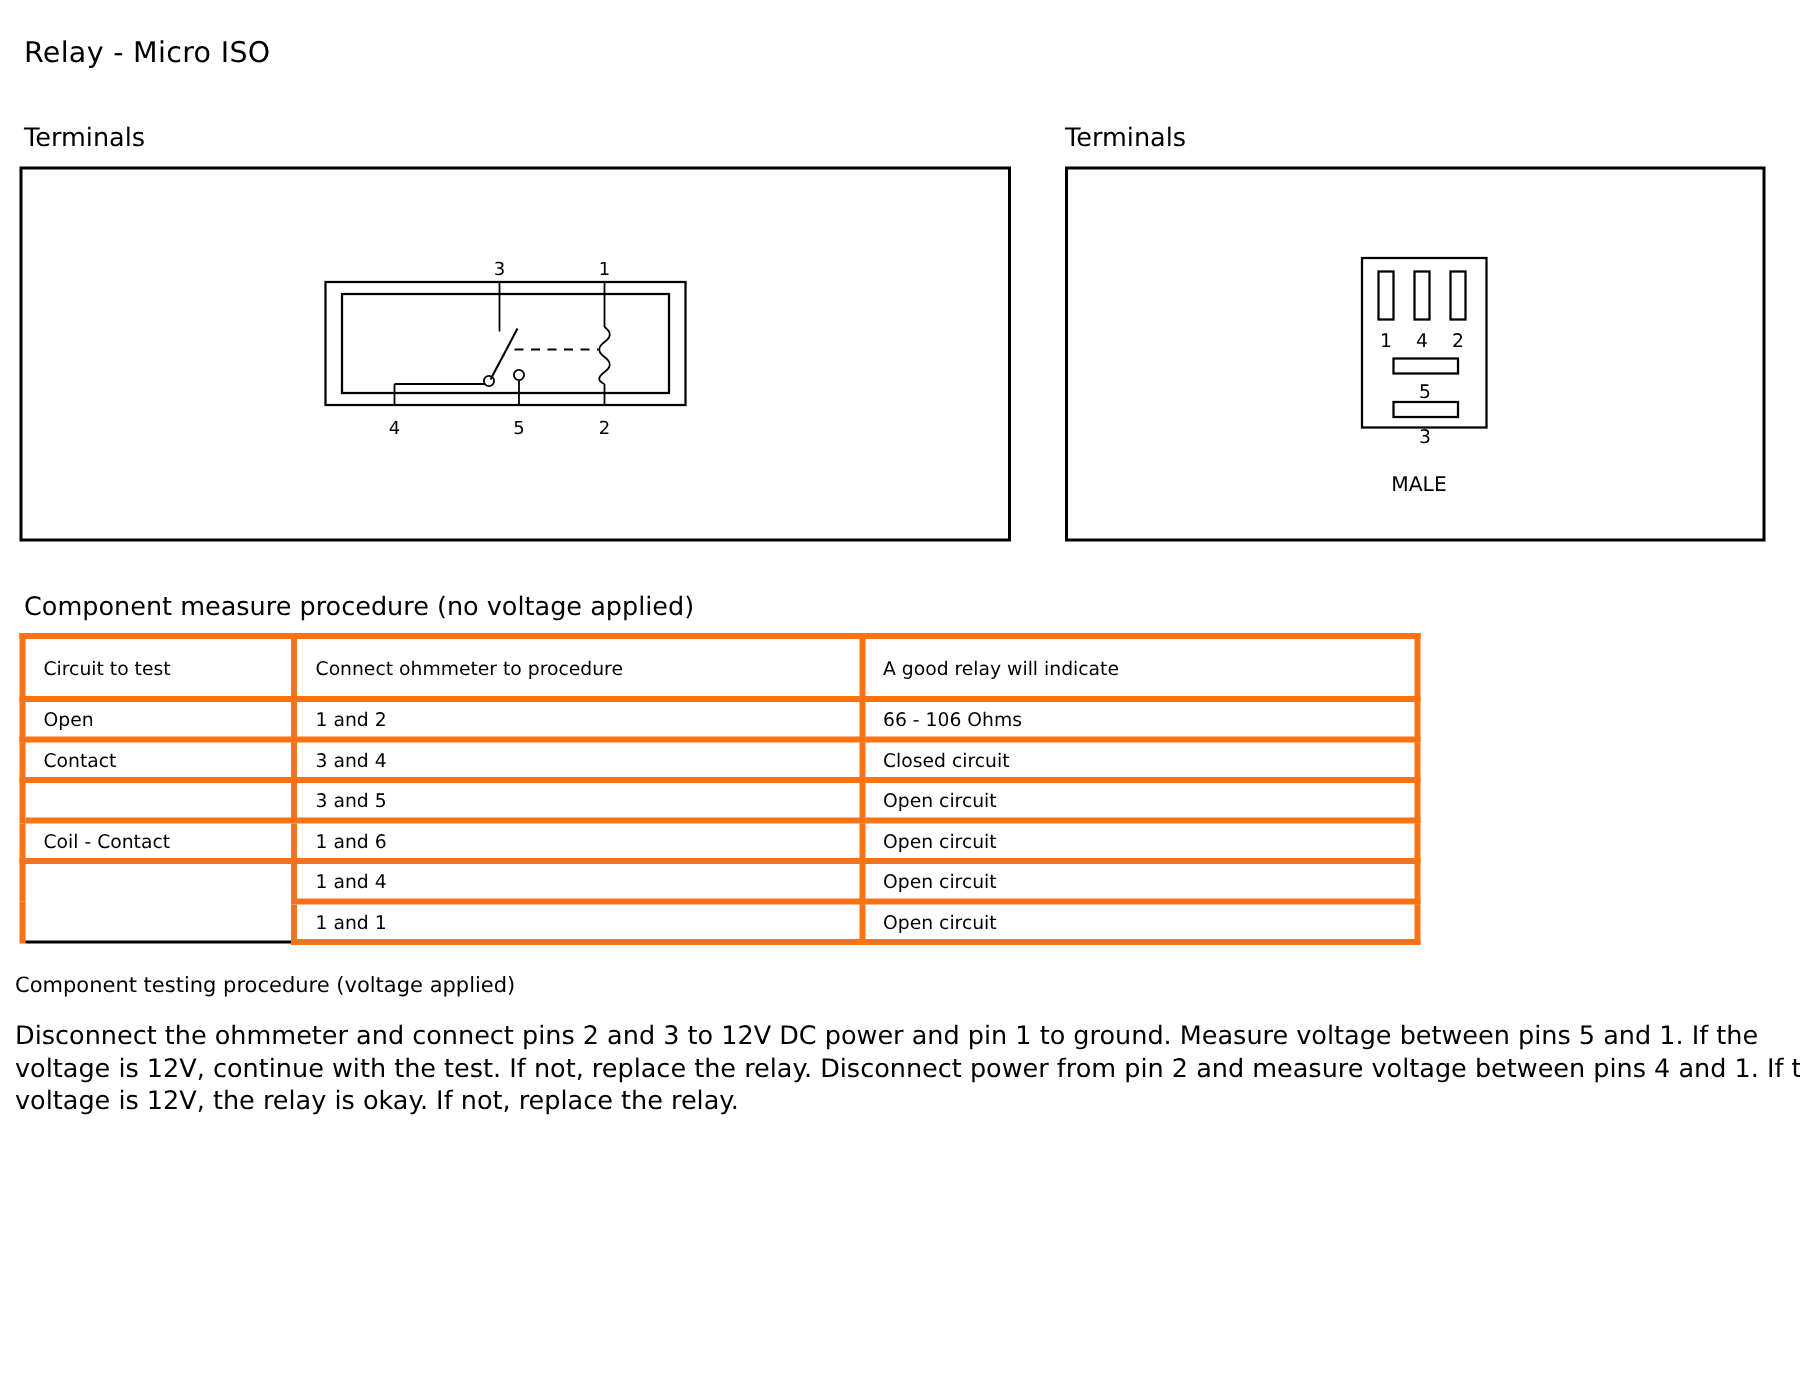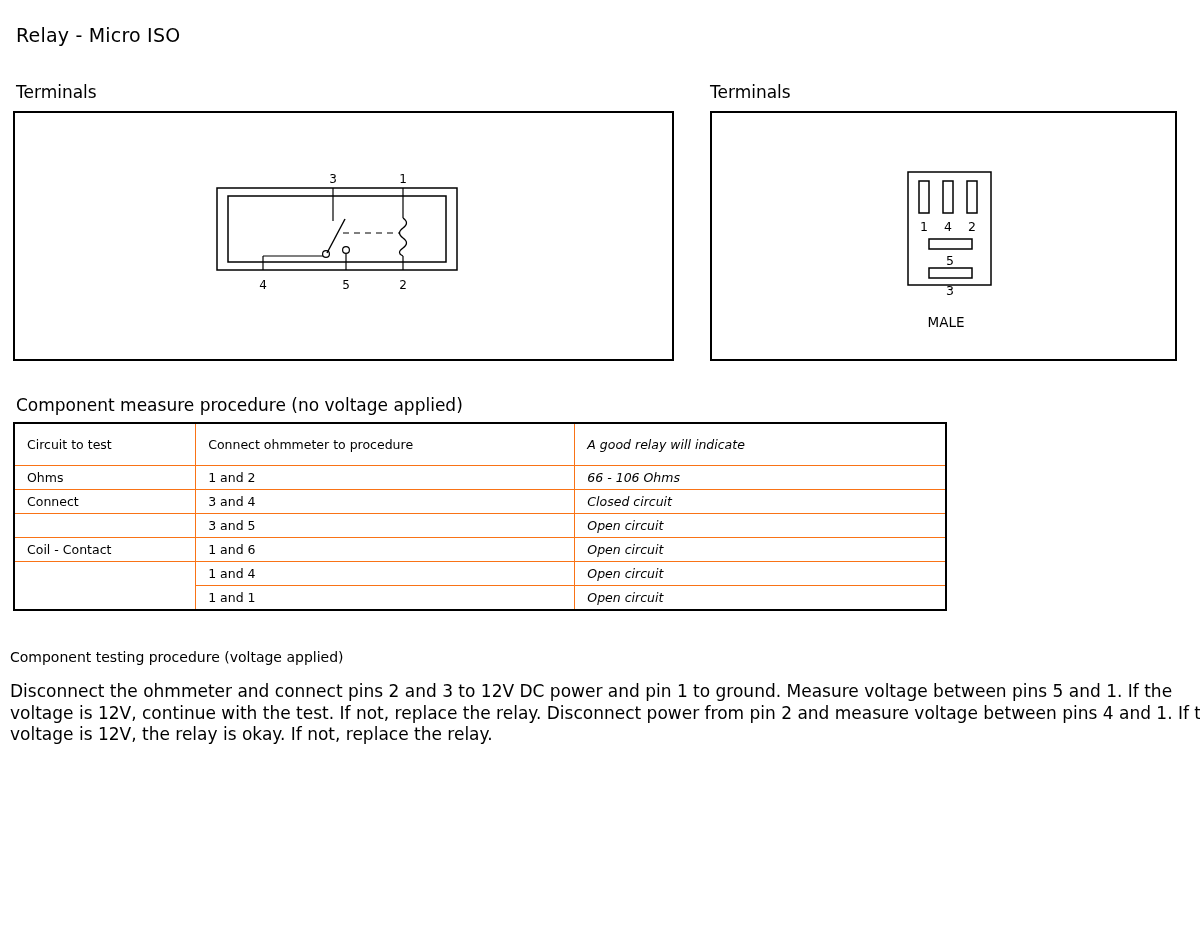--- a/index.html
+++ b/index.html
@@ -70,35 +70,35 @@
   #test-table {
     position: absolute;
     left: 13px;
     top: 422px;
     width: 934px;
     border-collapse: collapse;
     border: 2px solid #000;
     background: #fff;
   }
   #test-table td {
-    border: 1px solid #f97316;
+    border: 4px solid #f97316;
     font-size: 12.5px;
     padding: 4px 6px 4px 12px;
     vertical-align: middle;
     height: 22px;
     box-sizing: border-box;
   }
   #test-table tr.header-row td {
     height: 42px;
     vertical-align: middle;
     font-size: 12.5px;
   }
   #test-table td.col-circuit { width: 182px; }
   #test-table td.col-connect { width: 380px; }
-  #test-table td.col-indicate { width: 372px; font-style: italic; }
+  #test-table td.col-indicate { width: 372px; }
   #test-table td.blank { border-top: none; border-bottom: none; }
 
   
   #procedure-text {
     position: absolute;
     left: 10px;
     top: 681px;
     width: 1230px;
     font-size: 17px;
     line-height: 1.27;
@@ -174,26 +174,26 @@
 <div class="section-label" id="proc-no-voltage-label">Component measure procedure (no voltage applied)</div>
 
 <table id="test-table">
   <tbody>
     <tr class="header-row">
       <td class="col-circuit">Circuit to test</td>
       <td class="col-connect">Connect ohmmeter to procedure</td>
       <td class="col-indicate">A good relay will indicate</td>
     </tr>
     <tr>
-      <td class="col-circuit">Ohms</td>
+      <td class="col-circuit">Open</td>
       <td class="col-connect">1 and 2</td>
       <td class="col-indicate">66 - 106 Ohms</td>
     </tr>
     <tr>
-      <td class="col-circuit">Connect</td>
+      <td class="col-circuit">Contact</td>
       <td class="col-connect">3 and 4</td>
       <td class="col-indicate">Closed circuit</td>
     </tr>
     <tr>
       <td class="col-circuit blank"></td>
       <td class="col-connect">3 and 5</td>
       <td class="col-indicate">Open circuit</td>
     </tr>
     <tr>
       <td class="col-circuit">Coil - Contact</td>

